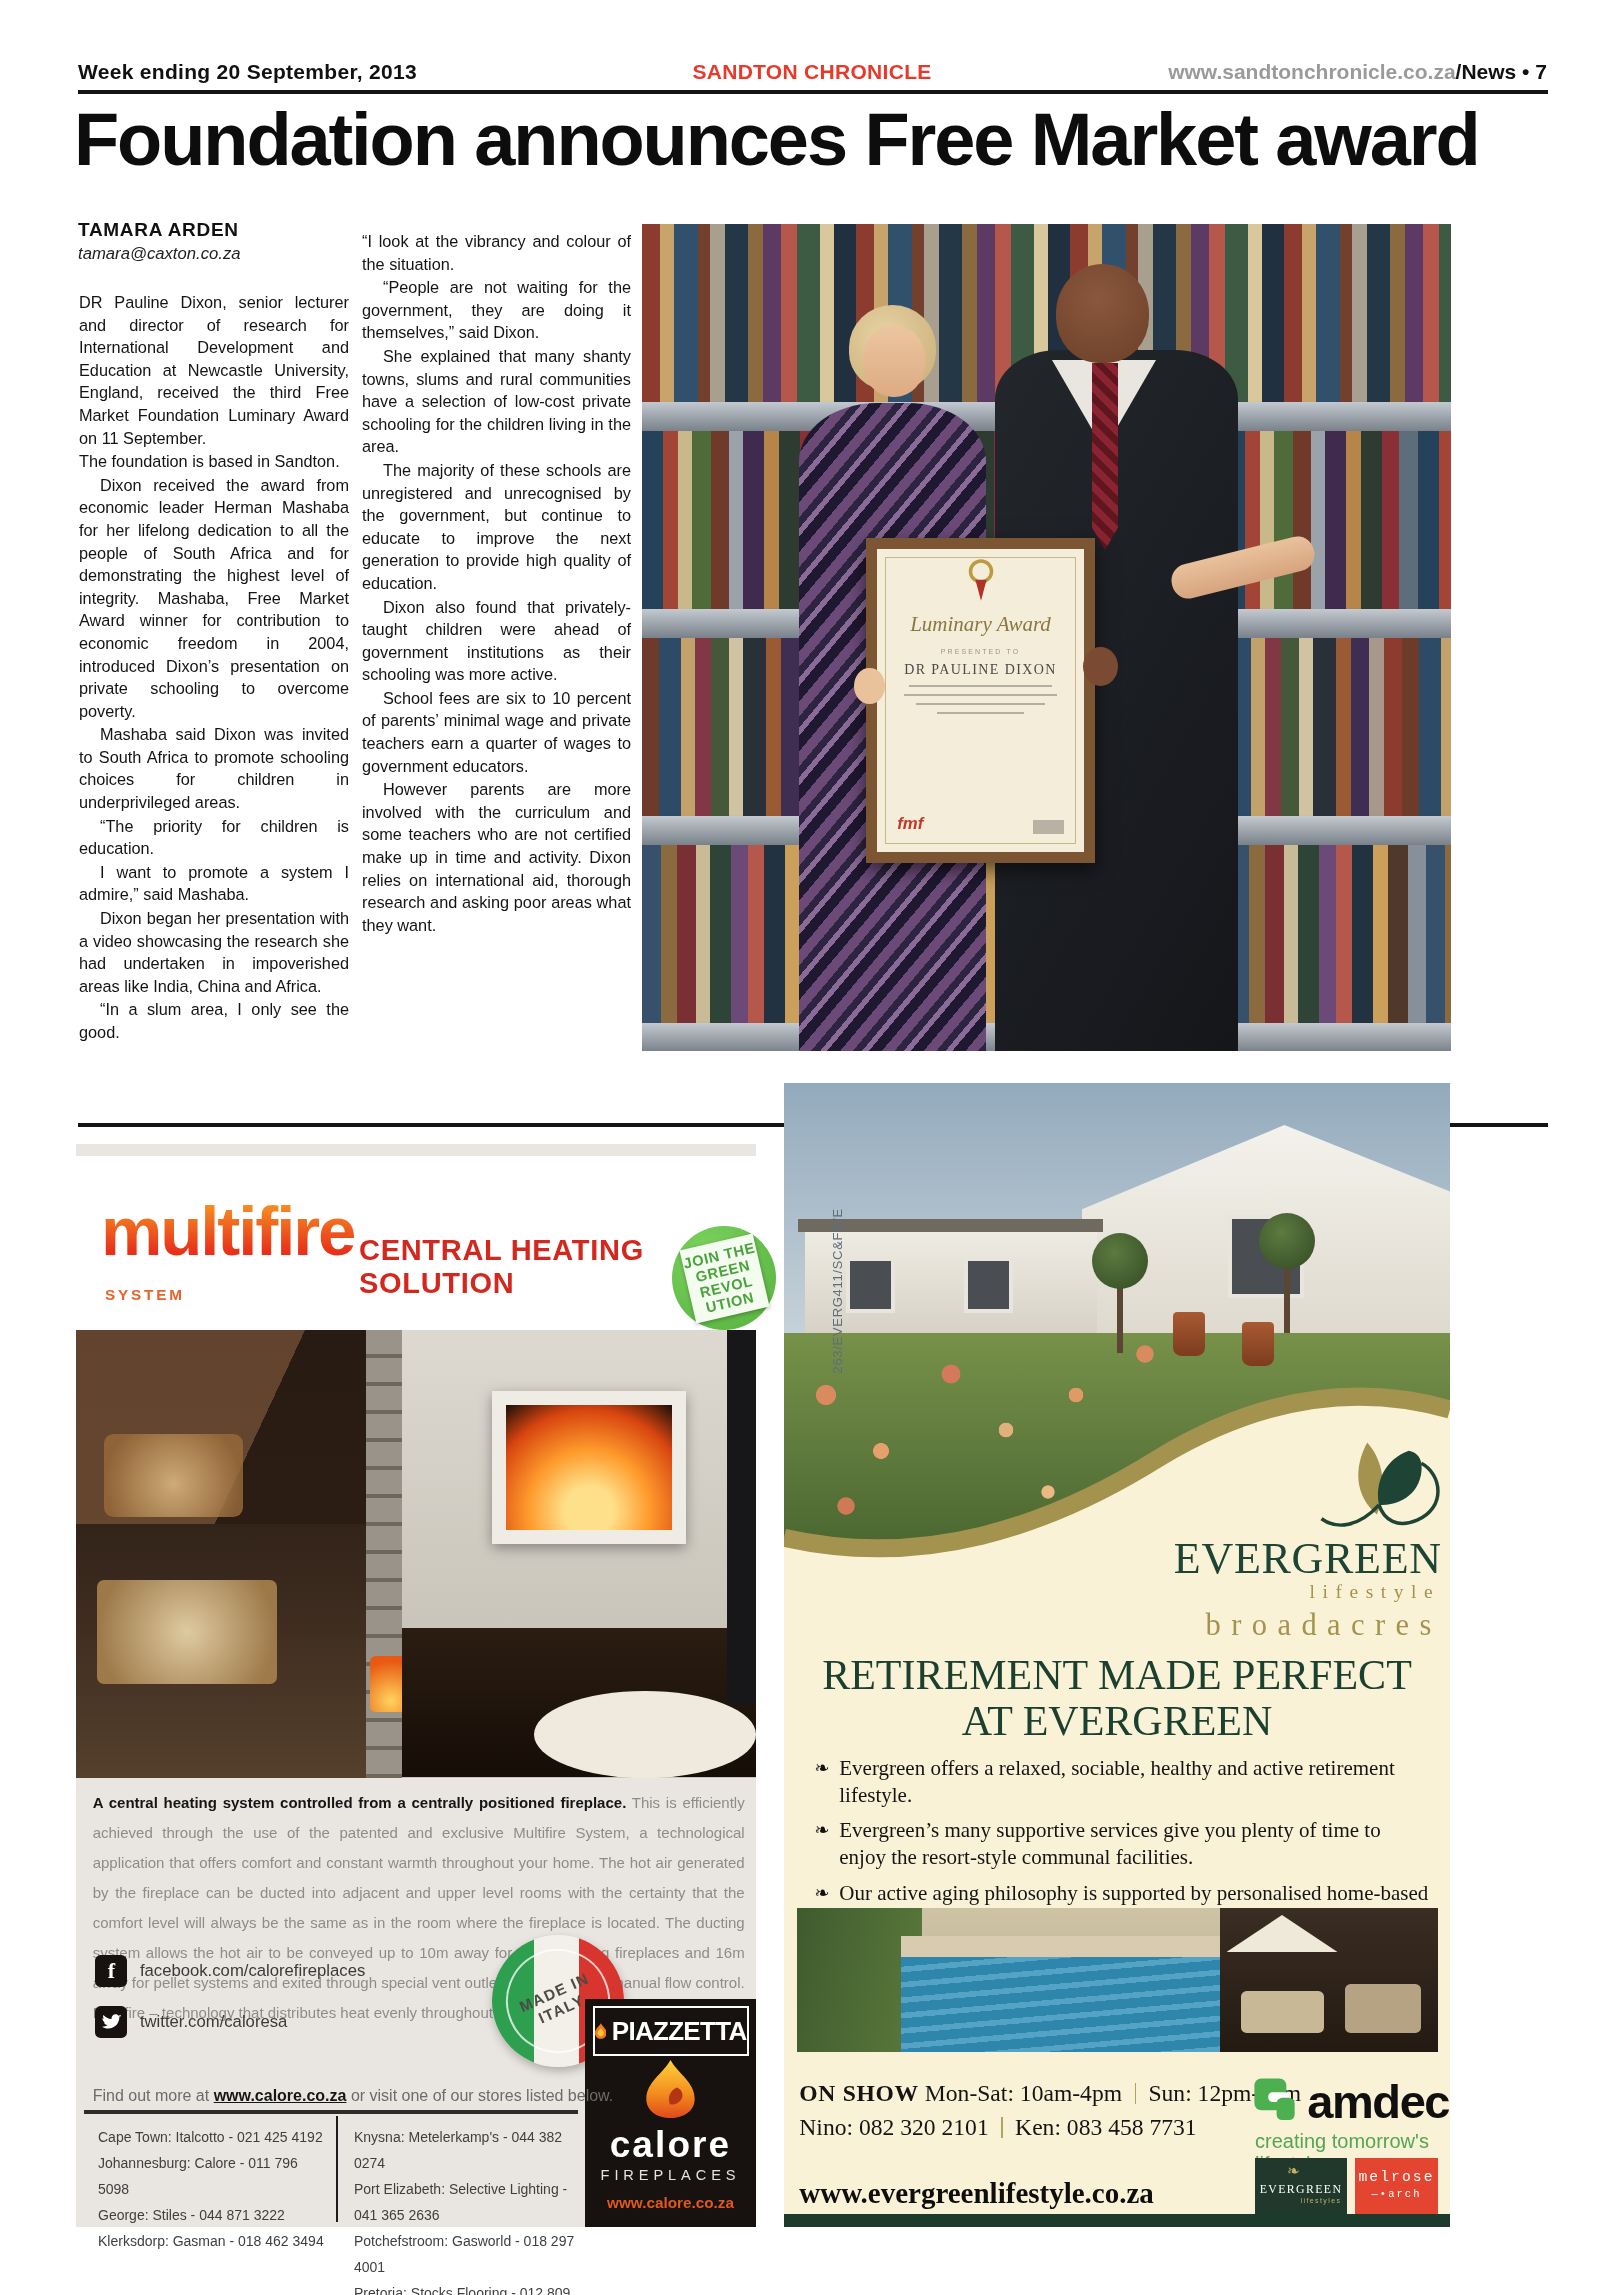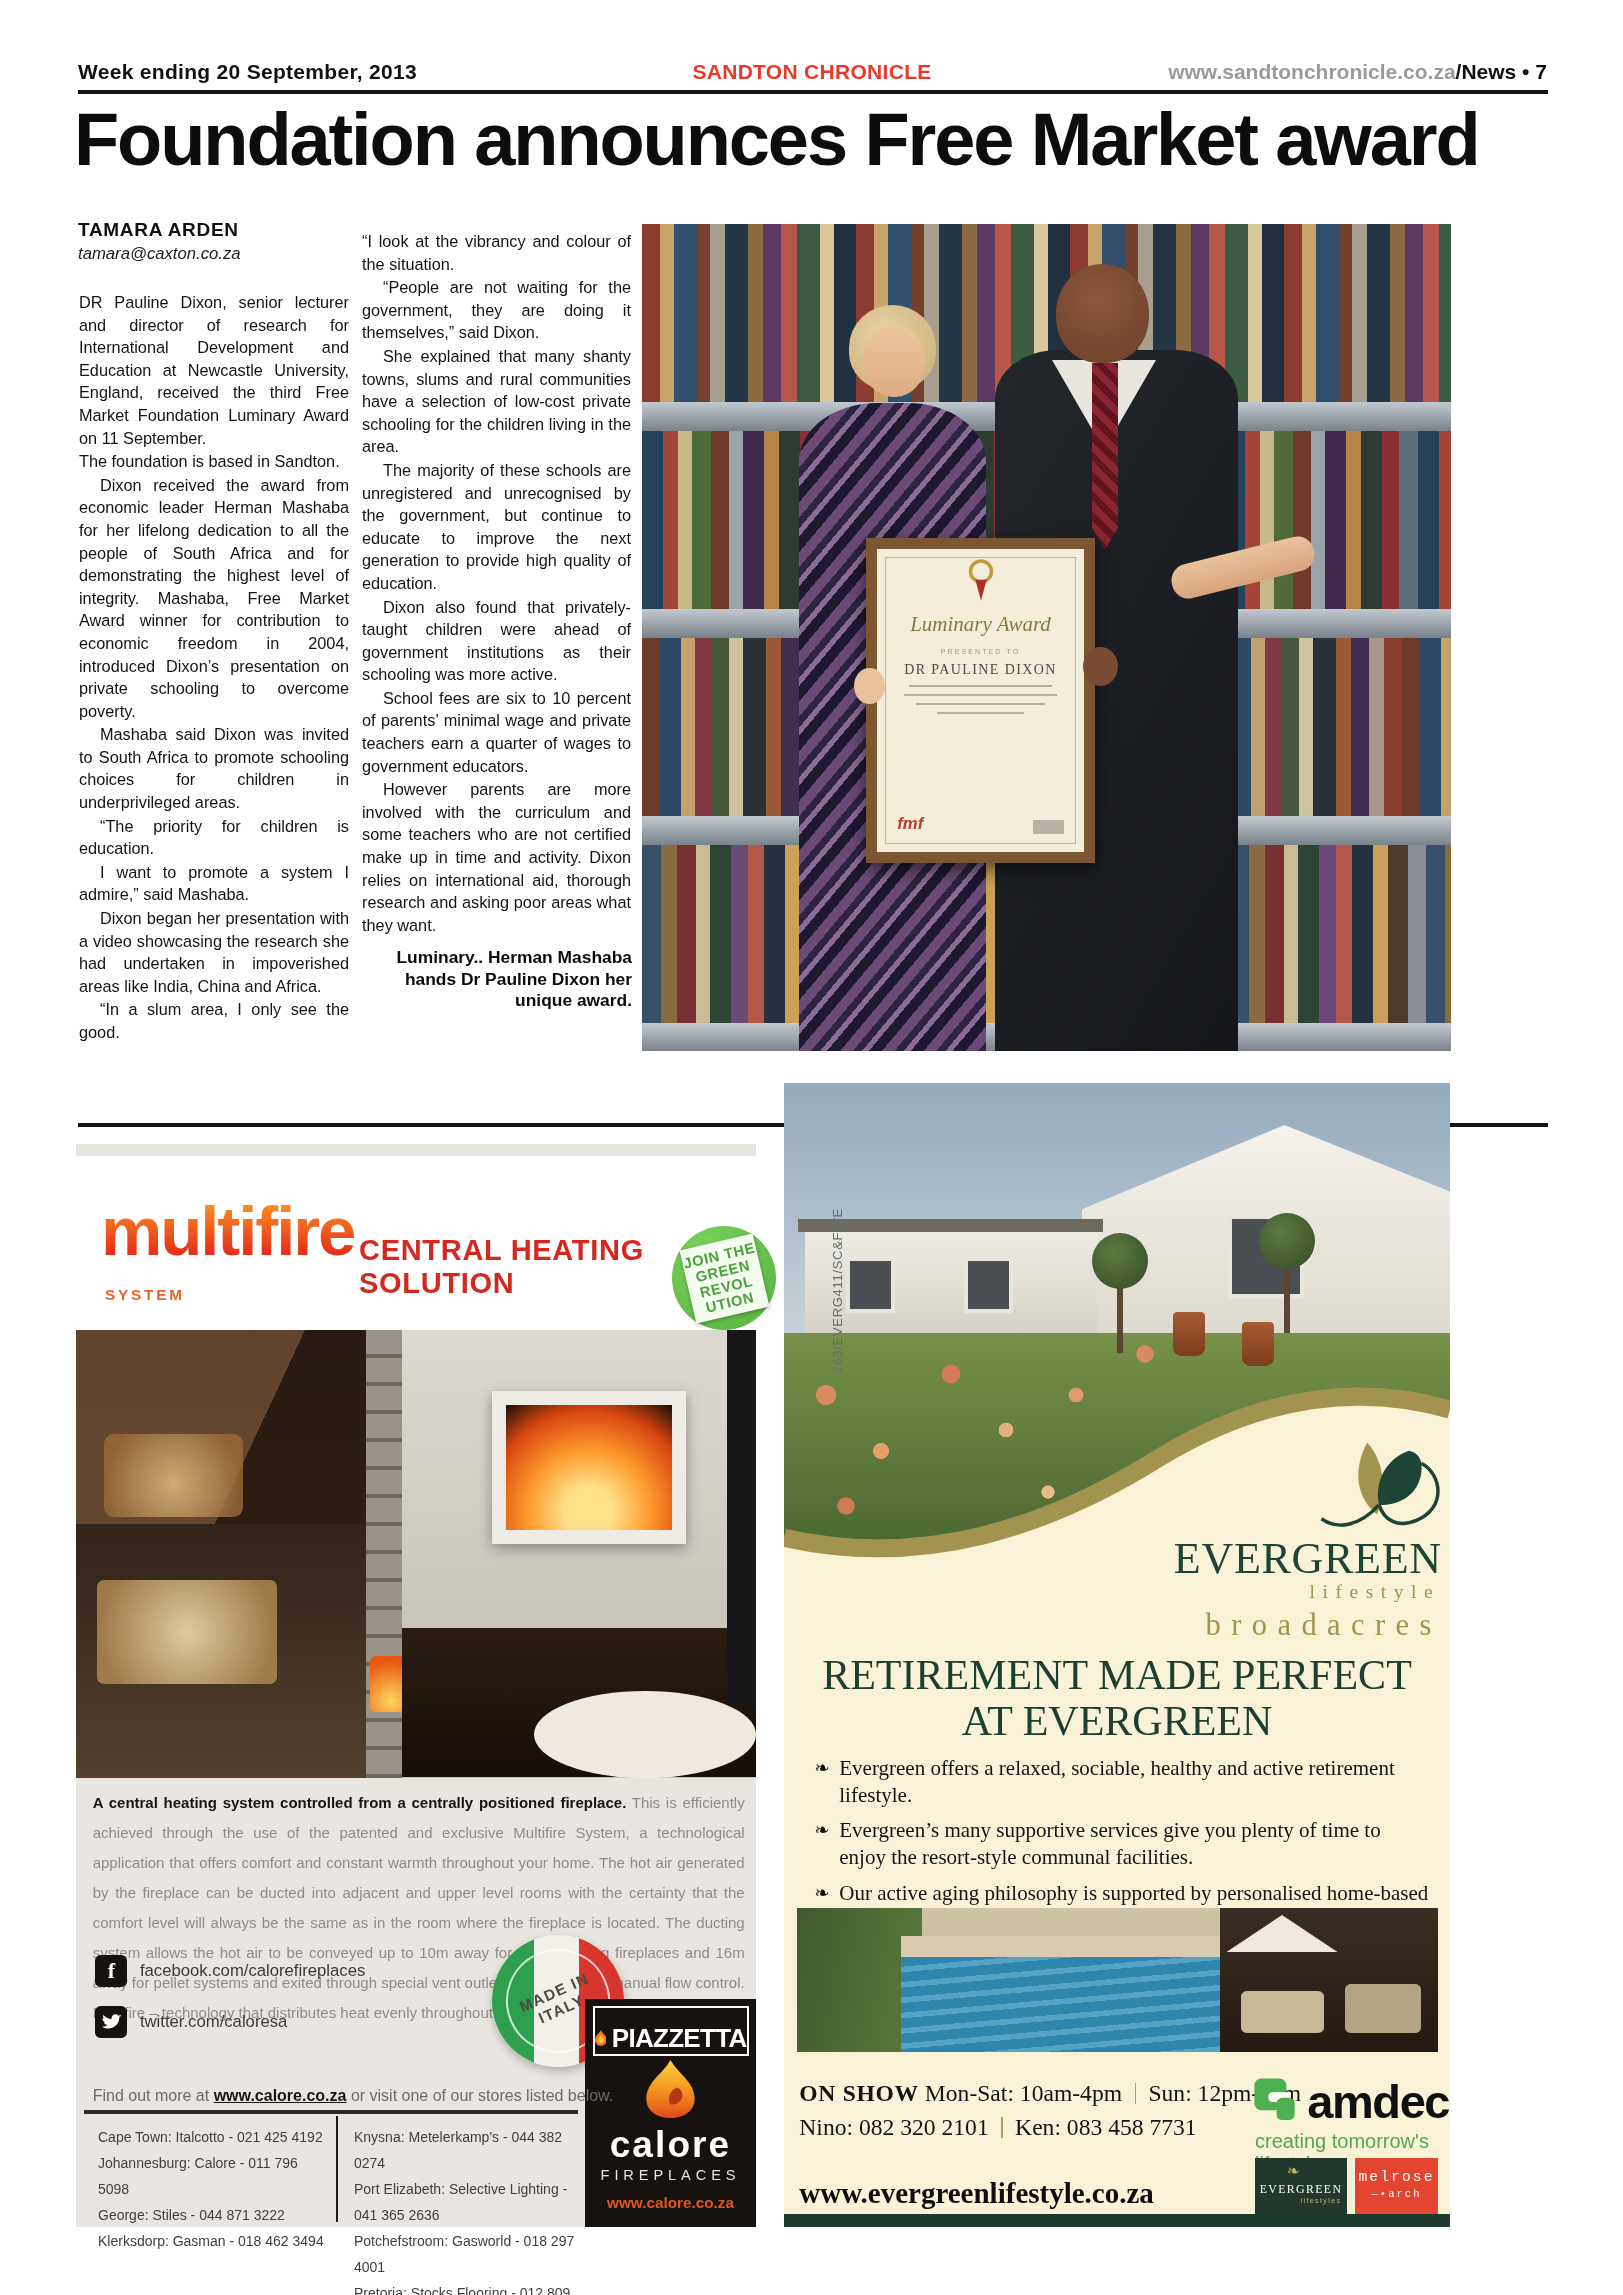--- a/index.html
+++ b/index.html
@@ -85,21 +85,21 @@
   .mf-rug{position:absolute;left:458px;top:361px;width:222px;height:87px;border-radius:50%;background:#efeadd}
   .mf-text{position:absolute;left:16.7px;top:644px;width:652px;font-size:15px;line-height:30px;color:#8f8c87;text-align:justify}
   .mf-text b{color:#151515}
   .mf-soc{position:absolute;display:flex;align-items:center;gap:12.5px}
   .mf-soc .ic{width:32px;height:32px;border-radius:5.6px;background:#17120f;color:#fff;display:flex;align-items:center;justify-content:center;font-size:22px;font-weight:700;font-family:"Liberation Serif",serif}
   .mf-soc .lbl{font-size:16.7px;color:#3a3a3a}
   .mf-seal{position:absolute;left:416px;top:791px;width:132px;height:132px;border-radius:50%;background:linear-gradient(100deg,#2e9e4f 0 34%,#f2f0e8 34% 64%,#d8352e 64%);box-shadow:0 4.2px 9.7px rgba(0,0,0,.25);transform:rotate(-10deg);display:flex;align-items:center;justify-content:center}
   .mf-seal-in{border:2.1px solid rgba(255,255,255,.75);border-radius:50%;width:104px;height:104px;display:flex;flex-direction:column;align-items:center;justify-content:center;transform:rotate(-14deg)}
   .mf-seal-in div{font-size:15.3px;font-weight:700;color:#4b4b43;letter-spacing:1.4px}
   .mf-black{position:absolute;left:509px;top:855px;width:171px;height:228px;background:#17120f;display:flex;flex-direction:column;align-items:center}
-  .mf-pz{margin-top:7px;width:156px;height:50px;border:2.8px solid #fff;display:flex;align-items:flex-end;justify-content:center;gap:5.6px}
+  .mf-pz{margin-top:7px;width:156px;height:50px;border:2.8px solid #fff;display:flex;align-items:center;justify-content:center;gap:5.6px}
   .mf-pz span{color:#fff;font-weight:700;font-size:26px;letter-spacing:-0.7px}
   .mf-cal-name{color:#fff;font-weight:700;font-size:37px;letter-spacing:2.1px;margin-top:5.6px}
   .mf-cal-sub{color:#e6e3de;font-size:14.6px;letter-spacing:4.9px;margin-top:1.4px}
   .mf-cal-url{color:#e2571d;font-weight:700;font-size:15.3px;margin-top:11px}
   .mf-find{position:absolute;left:16.7px;top:943px;font-size:16px;color:#6b6b6b}
   .mf-find b{color:#161616;text-decoration:underline}
   .mf-divider{position:absolute;left:8.3px;top:966px;width:494px;height:3.5px;background:#2c2c2c}
   .mf-stores{position:absolute;top:980px;font-size:14px;line-height:26px;color:#3f3f3f}
   .mf-vline{position:absolute;left:260px;top:972px;width:2.1px;height:106px;background:#1c1c1c}
 
@@ -186,21 +186,20 @@
   </div>
 
   <div class="abs col col2">
     <p>“I look at the vibrancy and colour of the situation.</p>
     <p class="ind">“People are not waiting for the government, they are doing it themselves,” said Dixon.</p>
     <p class="ind">She explained that many shanty towns, slums and rural communities have a selection of low-cost private schooling for the children living in the area.</p>
     <p class="ind">The majority of these schools are unregistered and unrecognised by the government, but continue to educate to improve the next generation to provide high quality of education.</p>
     <p class="ind">Dixon also found that privately-taught children were ahead of government institutions as their schooling was more active.</p>
     <p class="ind">School fees are six to 10 percent of parents’ minimal wage and private teachers earn a quarter of wages to government educators.</p>
     <p class="ind">However parents are more involved with the curriculum and some teachers who are not certified make up in time and activity. Dixon relies on international aid, thorough research and asking poor areas what they want.</p>
-    <div class="caption">Luminary.. Herman Mashaba hands Dr Pauline Dixon her unique award.</div>
   </div>
 
   <div class="abs photo">
     <div class="shelf-row" style="top:0">
         <div class="books b1"></div>
         <div class="board"></div>
       </div>
     <div class="shelf-row" style="top:207px">
         <div class="books b2"></div>
         <div class="board"></div>

